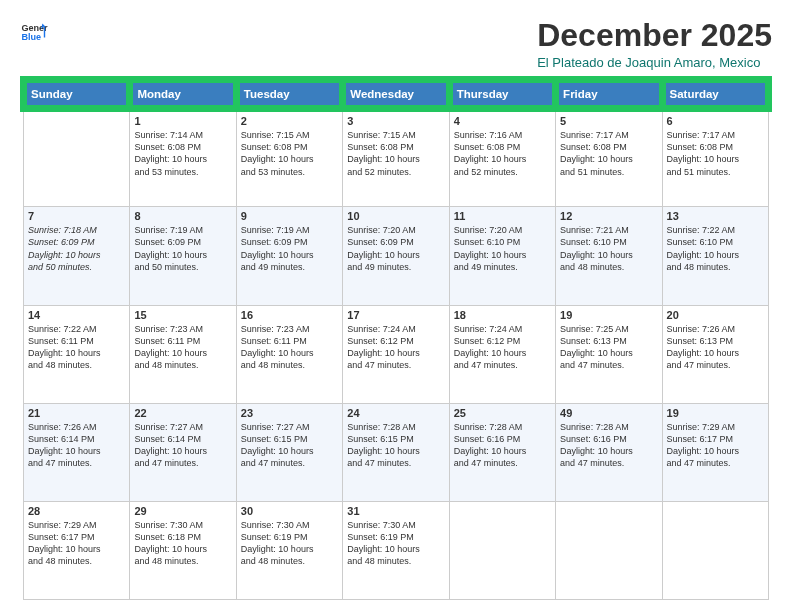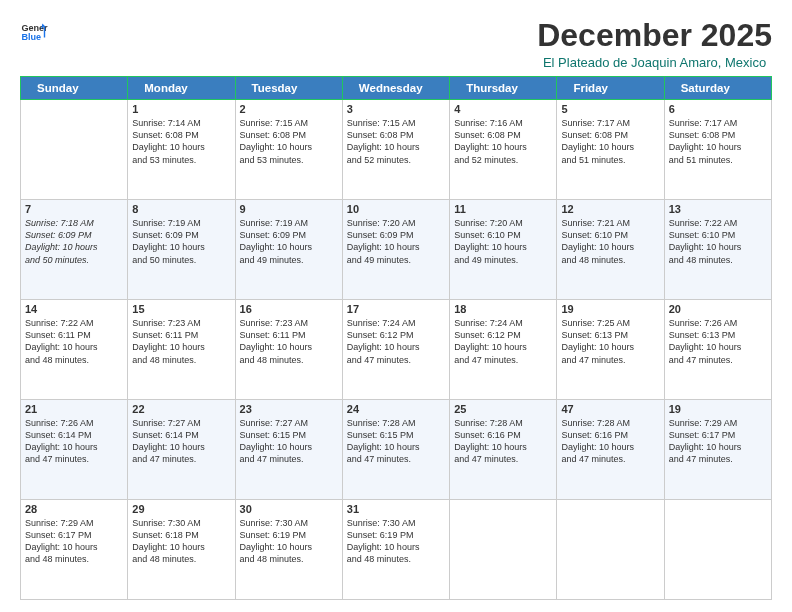--- a/index.html
+++ b/index.html
@@ -26,21 +26,21 @@
     .logo {
       display: flex;
       align-items: center;
       gap: 4px;
     }
     .logo-icon {
       width: 28px;
       height: 28px;
     }
     .title-block {
-      text-align: center;
+      text-align: left;
     }
     .month-title {
       font-size: 32px;
       font-weight: bold;
       color: #333;
       line-height: 1.1;
     }
     .subtitle {
       font-size: 13px;
       color: #0f766e;
@@ -49,23 +49,23 @@
     .calendar-table {
       width: 100%;
       border-collapse: collapse;
       flex: 1;
     }
     .calendar-table th {
       background-color: #3a7ebf;
       color: #fff;
       font-size: 11.5px;
       font-weight: bold;
-      padding: 5px 16px;
+      padding: 5px 4px;
       text-align: left;
-      border: 1px solid #22c55e;
+      border: 7px solid #22c55e;
     }
     .calendar-table td {
       border: 1px solid #ccc;
       vertical-align: top;
       padding: 3px 4px;
       font-size: 9.5px;
       color: #333;
       width: calc(100% / 7);
       height: 82px;
     }
@@ -298,21 +298,21 @@
 and 47 minutes.</div>
           </td>
           <td>
             <span class="day-num">25</span>
             <div class="day-info" style="white-space: pre-line;">Sunrise: 7:28 AM
 Sunset: 6:16 PM
 Daylight: 10 hours
 and 47 minutes.</div>
           </td>
           <td>
-            <span class="day-num">47</span>
+            <span class="day-num">49</span>
             <div class="day-info" style="white-space: pre-line;">Sunrise: 7:28 AM
 Sunset: 6:16 PM
 Daylight: 10 hours
 and 47 minutes.</div>
           </td>
           <td>
             <span class="day-num">19</span>
             <div class="day-info" style="white-space: pre-line;">Sunrise: 7:29 AM
 Sunset: 6:17 PM
 Daylight: 10 hours

